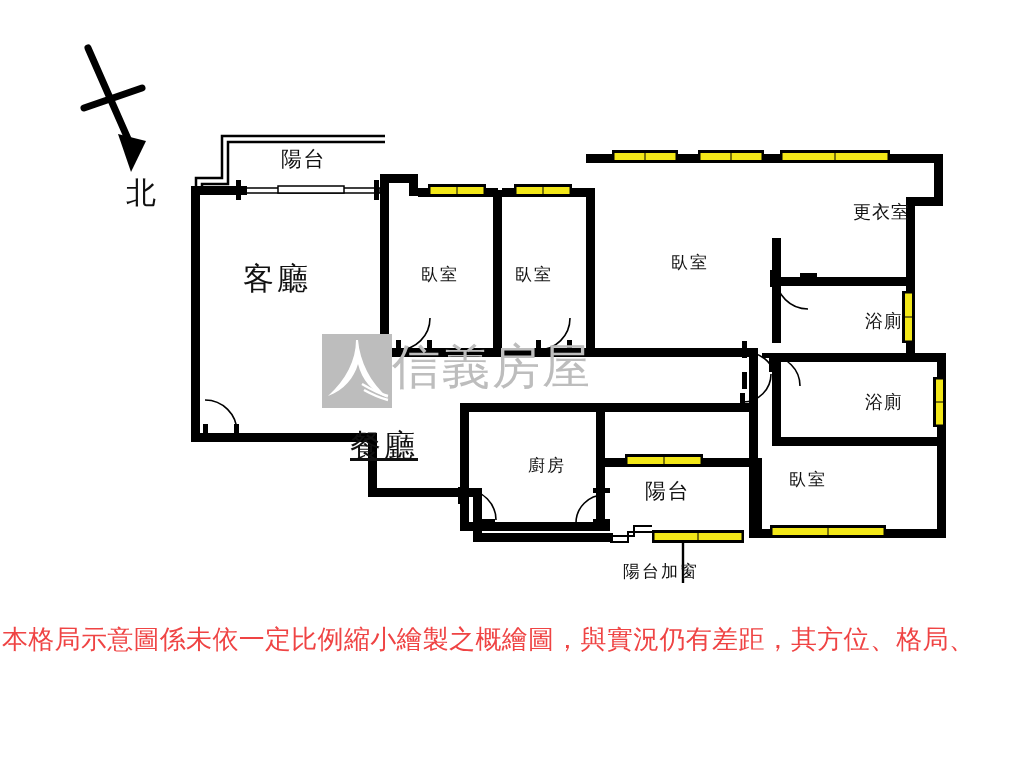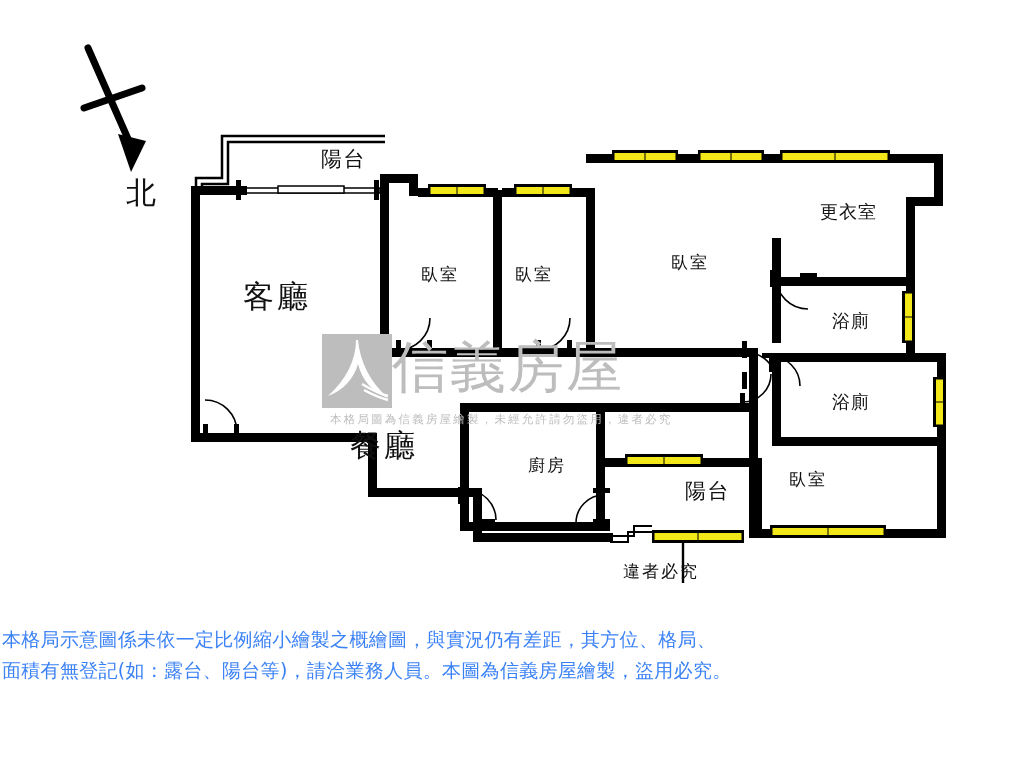--- a/index.html
+++ b/index.html
@@ -11,46 +11,46 @@
   #stage{position:relative;width:1024px;height:768px;}
   svg.plan{position:absolute;left:0;top:0;width:1024px;height:768px;}
 
   
   .wm{
     position:absolute;left:322px;top:330px;width:390px;height:100px;
     pointer-events:none;user-select:none;
   }
   .wm-text{
     position:absolute;left:70px;top:-2px;
-    font-size:56px;line-height:78px;letter-spacing:2px;
+    font-size:48px;line-height:78px;letter-spacing:2px;
     color:#bdbdbd;font-family:Liberation Serif, serif;
     white-space:nowrap;font-weight:400;
   }
   .wm-sub{
     position:absolute;left:8px;top:82px;
     font-size:11.5px;letter-spacing:2.2px;color:#bcbcbc;white-space:nowrap;
   }
   .wm-mark{position:absolute;left:0px;top:4px;width:70px;height:74px;}
 
   
   .lbl{
     position:absolute;white-space:nowrap;color:#111;
     font-family:"DejaVu Sans","Liberation Sans",sans-serif;
     letter-spacing:1px;line-height:1;
   }
   .lbl-xl{font-size:31px;letter-spacing:3px;}
   .lbl-lg{font-size:17px;letter-spacing:2px;}
-  .lbl-md{font-size:21px;letter-spacing:1.5px;margin-left:40px;}
-  .lbl-sm{font-size:18px;letter-spacing:1px;}
+  .lbl-md{font-size:21px;letter-spacing:1.5px;}
+  .lbl-sm{font-size:18px;letter-spacing:1px;margin-left:33px;}
   .lbl-north{font-size:30px;letter-spacing:1px;}
 
   
   .disclaimer{
     position:absolute;left:2px;top:624px;width:1020px;
-    font-size:19px;line-height:31px;color:#3b82f6;
+    font-size:26px;line-height:31px;color:#ef4444;
     font-family:"DejaVu Sans","Liberation Sans",sans-serif;
     letter-spacing:0.3px;text-align:justify;
   }
   .disclaimer div{white-space:nowrap;}
 </style>
 </head>
 <body>
 
 <div id="stage">
 
@@ -287,39 +287,37 @@
   </svg>
 
   <div class="wm">
     <svg class="wm-mark" viewBox="0 0 70 74">
       <rect x="0" y="0" width="70" height="74" fill="#bdbdbd"></rect>
       <path d="M34,6 C34,26 24,46 6,62 C22,56 32,44 36,30 C40,46 50,58 66,64 C48,48 38,28 36,6 Z" fill="#ffffff"></path>
       <path d="M40,50 C50,56 58,60 66,62" stroke="#ffffff" stroke-width="2.5" fill="none"></path>
       <path d="M42,56 C51,61 58,64 66,66" stroke="#ffffff" stroke-width="2.5" fill="none"></path>
     </svg>
     <div class="wm-text">信義房屋</div>
-    <div class="wm-sub">本格局圖為信義房屋繪製，未經允許請勿盜用，違者必究</div>
   </div>
 
   <div id="room-labels">
       <div class="lbl lbl-md" style="left: 281px; top: 149px;">陽台</div>
-      <div class="lbl lbl-xl" style="left: 243px; top: 281px;">客廳</div>
+      <div class="lbl lbl-xl" style="left: 243px; top: 263px;">客廳</div>
       <div class="lbl lbl-lg" style="left: 421px; top: 266px;">臥室</div>
       <div class="lbl lbl-lg" style="left: 515px; top: 266px;">臥室</div>
       <div class="lbl lbl-lg" style="left: 671px; top: 254px;">臥室</div>
       <div class="lbl lbl-sm" style="left: 820px; top: 203px;">更衣室</div>
       <div class="lbl lbl-sm" style="left: 832px; top: 312px;">浴廁</div>
       <div class="lbl lbl-sm" style="left: 832px; top: 393px;">浴廁</div>
-      <div class="lbl lbl-xl" style="left: 350px; top: 430px;">餐廳</div>
+      <div class="lbl lbl-xl" style="left: 350px; top: 430px; text-decoration: underline;">餐廳</div>
       <div class="lbl lbl-lg" style="left: 528px; top: 457px;">廚房</div>
       <div class="lbl lbl-md" style="left: 645px; top: 481px;">陽台</div>
       <div class="lbl lbl-lg" style="left: 789px; top: 471px;">臥室</div>
-      <div class="lbl lbl-lg" style="left: 623px; top: 563px;">違者必究</div>
+      <div class="lbl lbl-lg" style="left: 623px; top: 563px;">陽台加窗</div>
     </div>
 
   <div class="lbl lbl-north" style="left:126px;top:178px;">北</div>
 
   <div class="disclaimer">
     <div>本格局示意圖係未依一定比例縮小繪製之概繪圖，與實況仍有差距，其方位、格局、</div>
-    <div>面積有無登記(如：露台、陽台等)，請洽業務人員。本圖為信義房屋繪製，盜用必究。</div>
   </div>
 
 </div>
 
 </body></html>

